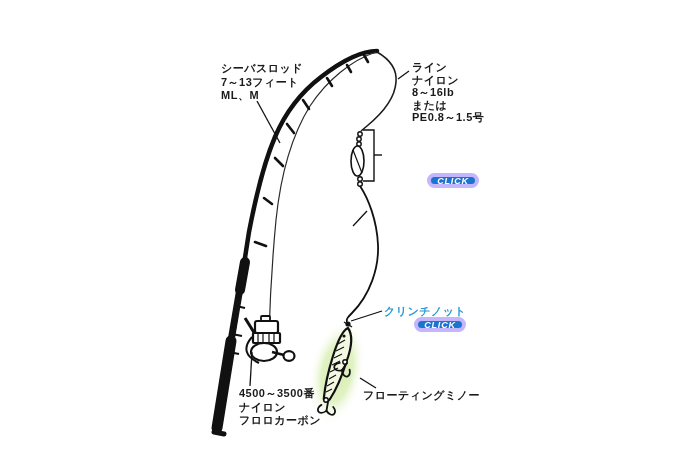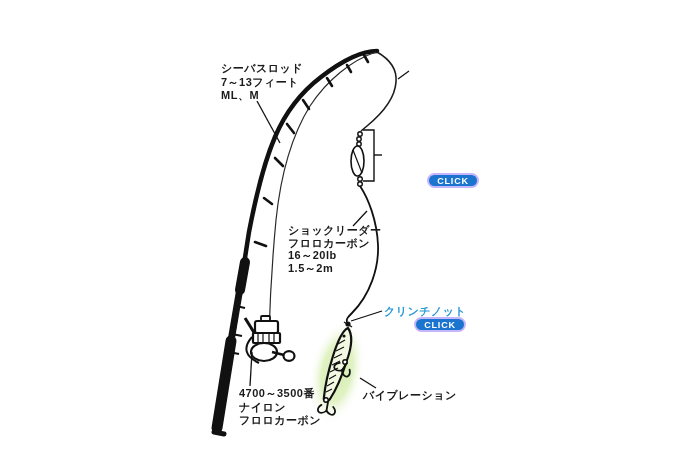--- a/index.html
+++ b/index.html
@@ -12,21 +12,21 @@
     position:absolute;color:var(--ink,#1a1a1a);font-weight:bold;
     font-size:11px;line-height:12.5px;white-space:nowrap;letter-spacing:0.5px;
   }
   .label.wide{line-height:13.5px;}
   .label.blue{color:var(--accent,#2798d4);cursor:pointer;}
   .click-btn{
     position:absolute;width:52px;height:15px;border-radius:8px;
     background:var(--btn,#1b74ce);color:var(--btn-text,#ffffff);
     font-size:9px;font-weight:bold;letter-spacing:0.8px;
     display:flex;align-items:center;justify-content:center;cursor:pointer;
-    border:2px solid #c4b5fd;box-sizing:border-box;
+    border:4px solid #c4b5fd;box-sizing:border-box;font-style:italic;
   }
 </style>
 </head>
 <body>
 
 <div id="stage">
 
   <svg id="art" width="695" height="460" viewBox="0 0 695 460">
     <defs>
       <radialGradient id="glowGrad" cx="50%" cy="50%" r="50%">
@@ -136,36 +136,37 @@
       <path d="M 360,378 L 376,388"></path>
     </g>
   </svg>
 
   <div class="label wide" style="left:221px;top:62px;">
     <div>シーバスロッド</div>
     <div>7～13フィート</div>
     <div>ML、M</div>
   </div>
 
+  <div class="label" style="left:412px;top:61px;">
+    <div>ライン</div>
+    <div>ナイロン</div>
+    <div>8～16lb</div>
+    <div>または</div>
+    <div>PE0.8～1.5号</div>
+  </div>
 
   <div class="click-btn" style="left:427px;top:173px;">CLICK</div>
 
-  <div class="label" style="left:288px;top:224px;">
-    <div>ショックリーダー</div>
-    <div>フロロカーボン</div>
-    <div>16～20lb</div>
-    <div>1.5～2m</div>
-  </div>
 
   <div class="label blue" style="left:384px;top:305px;">クリンチノット</div>
   <div class="click-btn" style="left:414px;top:317px;">CLICK</div>
 
   <div class="label wide" style="left:239px;top:387px;">
-    <div>4700～3500番</div>
+    <div>4500～3500番</div>
     <div>ナイロン</div>
     <div>フロロカーボン</div>
   </div>
 
   <div class="label" style="left:363px;top:389px;">
-    <div>バイブレーション</div>
+    <div>フローティングミノー</div>
   </div>
 
 </div>
 
 </body></html>

